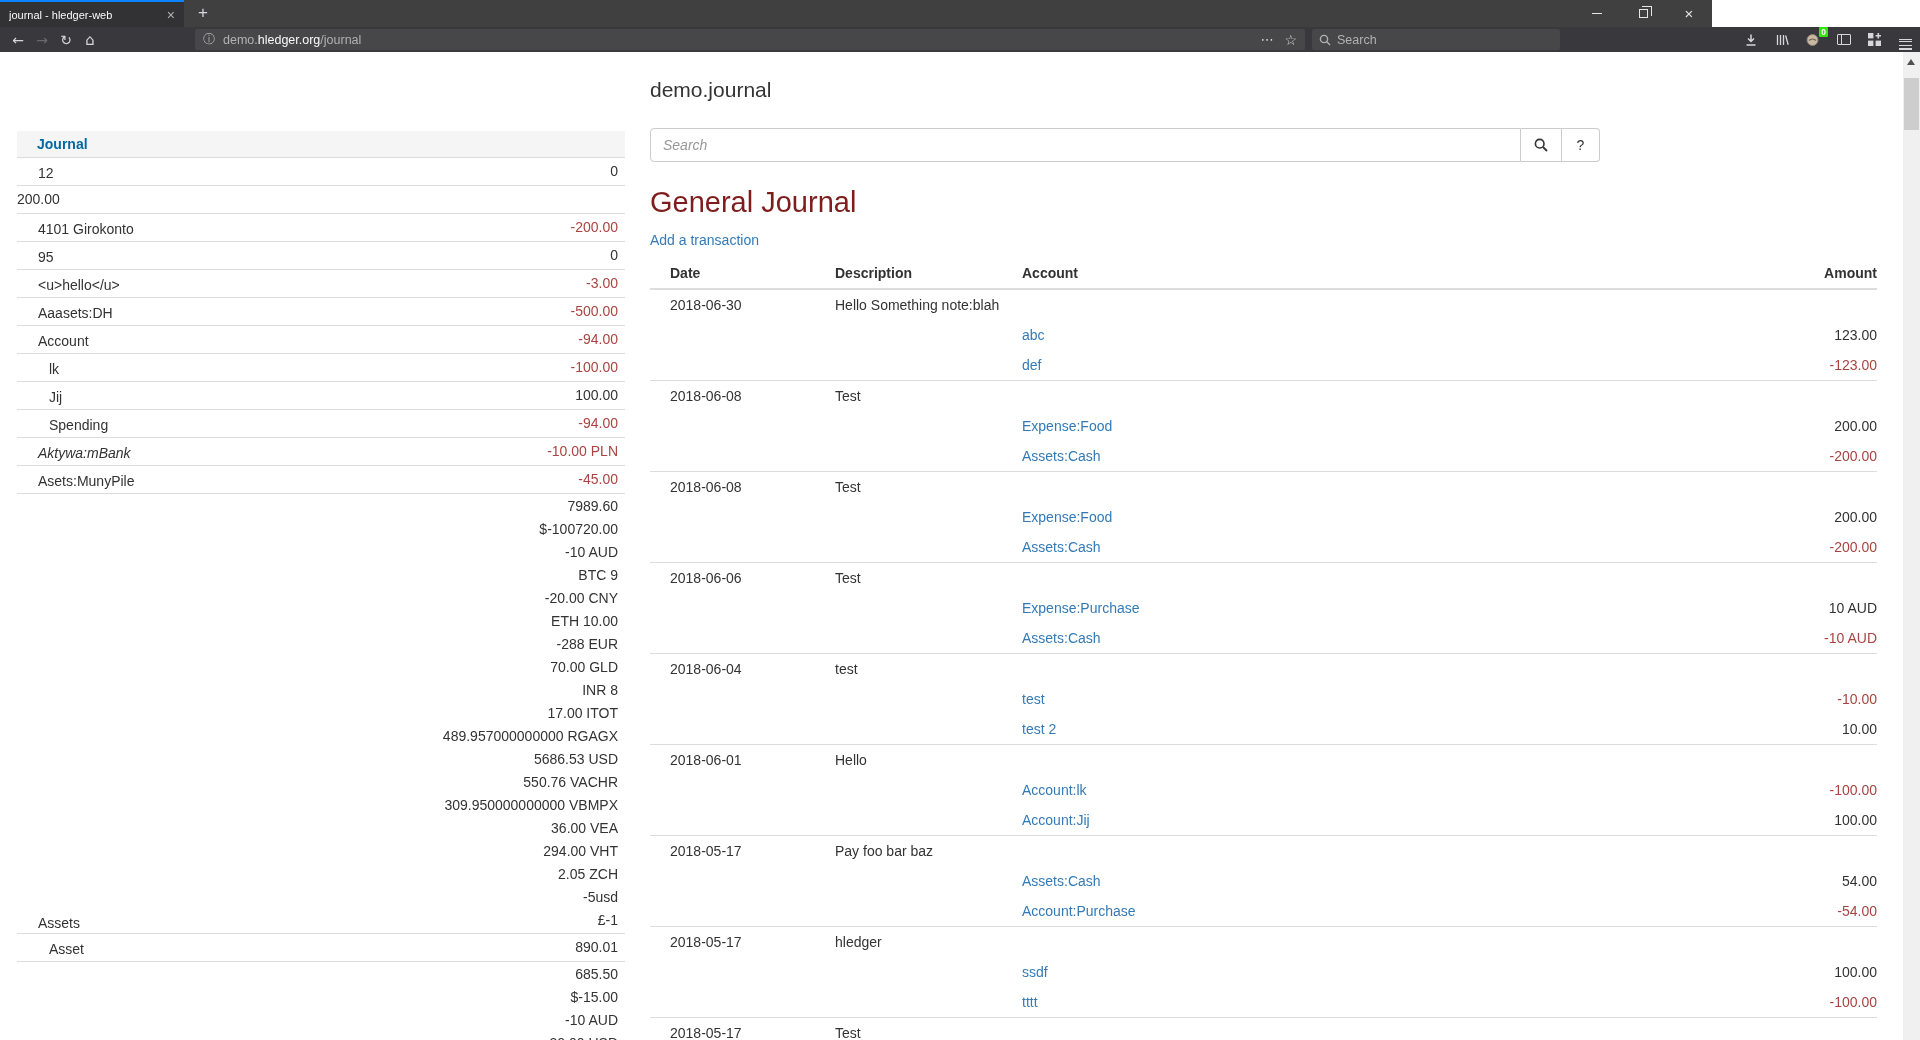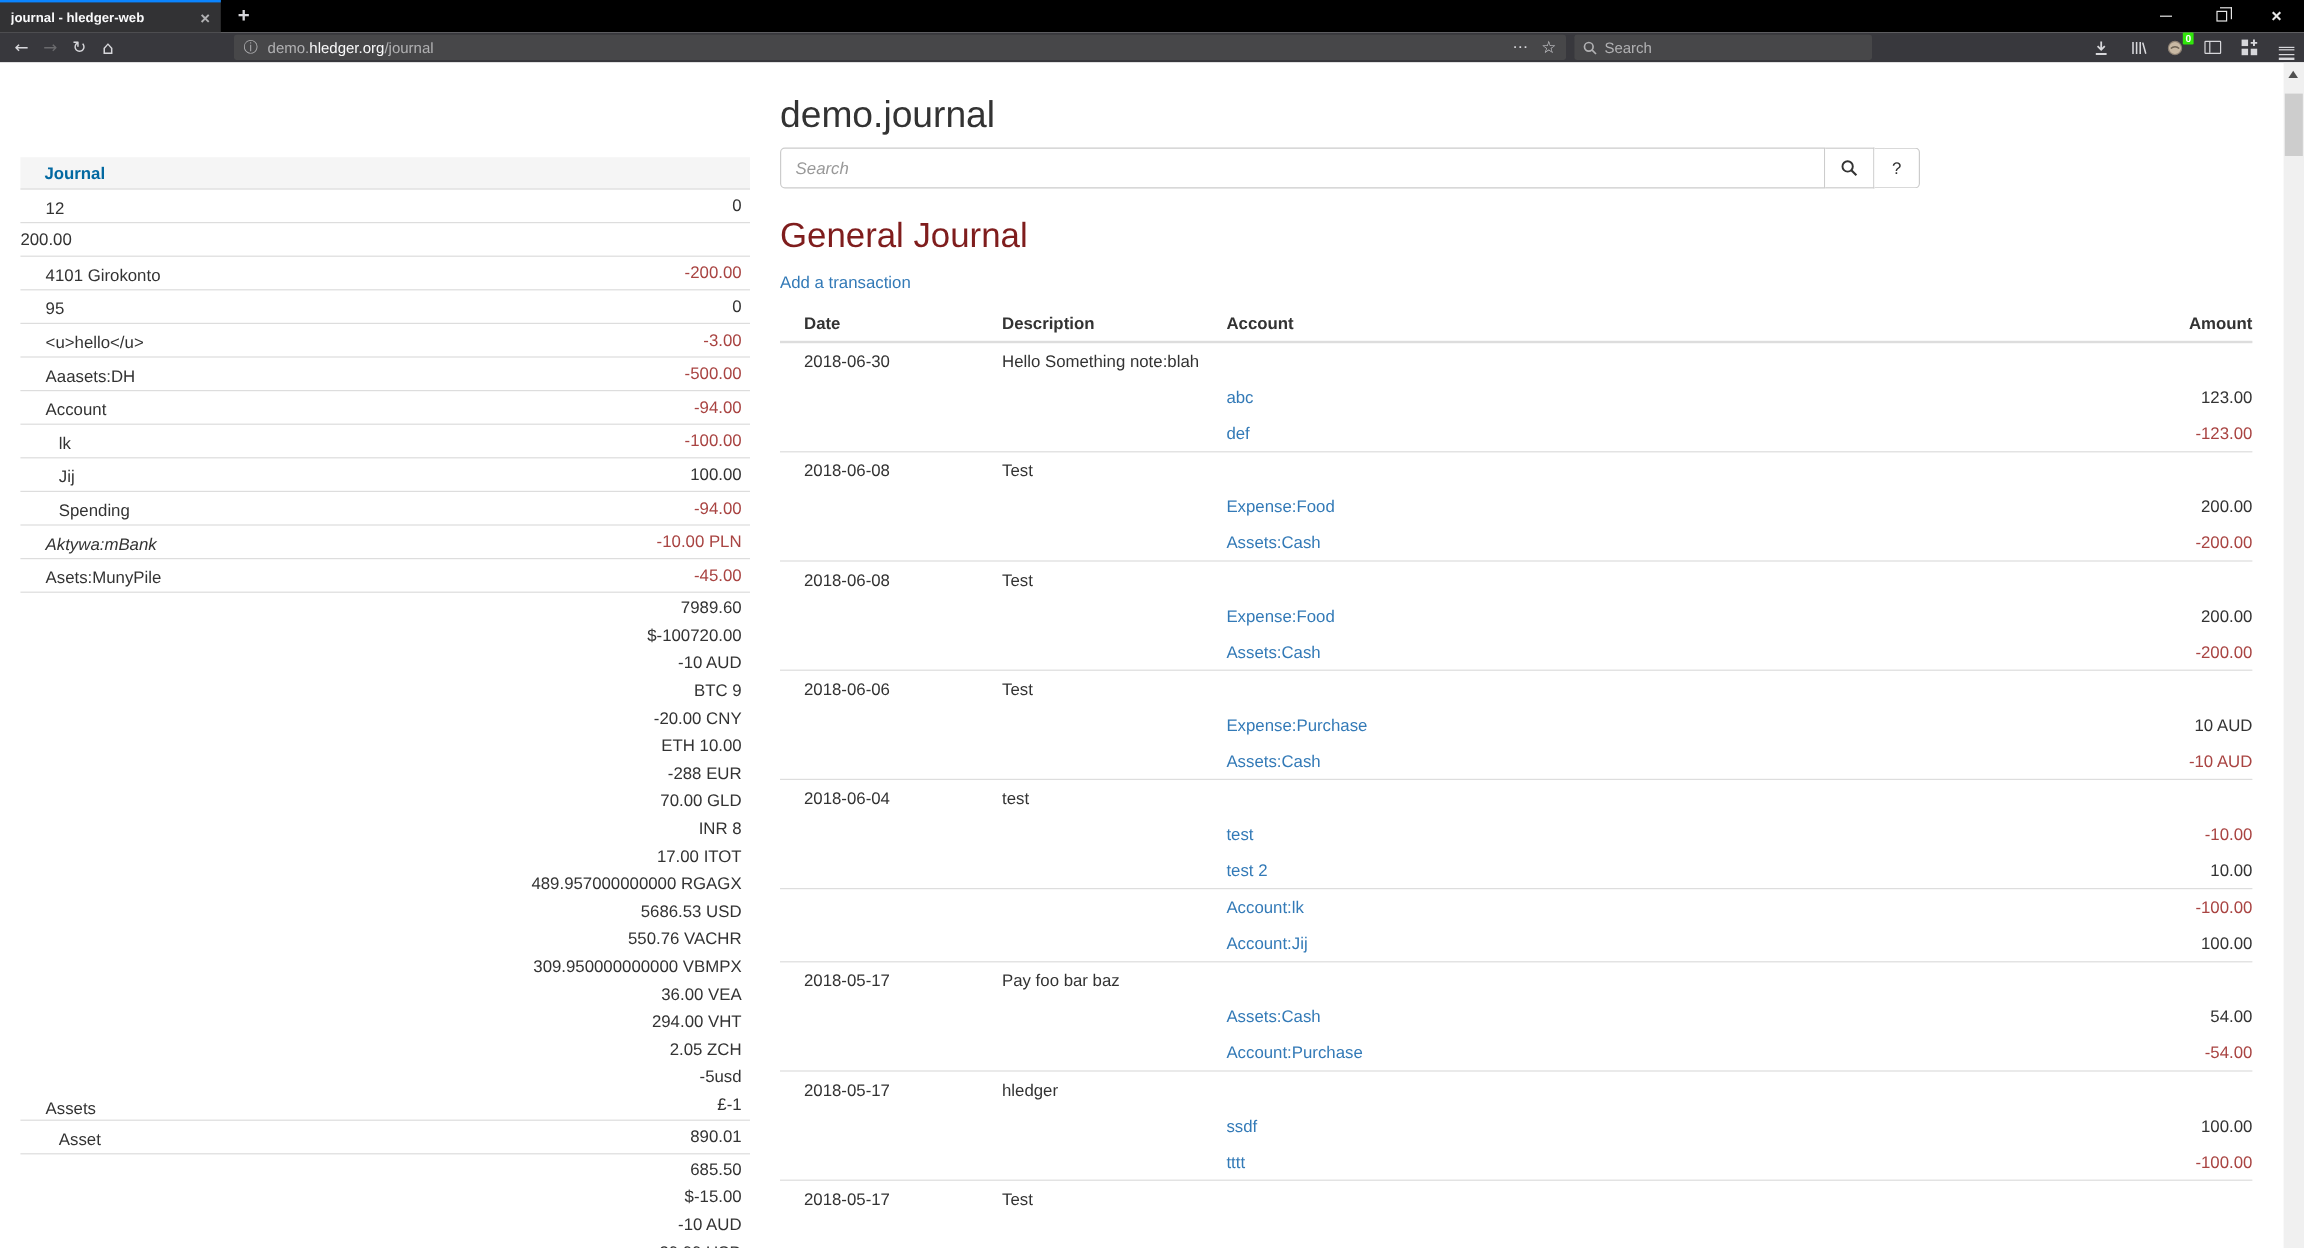--- a/index.html
+++ b/index.html
@@ -1,20 +1,20 @@
 <!DOCTYPE html>
 <html><head>
 <meta charset="utf-8">
 <style>
   * { margin:0; padding:0; box-sizing:border-box; }
   html,body { width:1920px; height:1040px; overflow:hidden; background:#fff;
               font-family:"Liberation Sans", sans-serif; }
 
   
-  .tabbar { position:absolute; left:0; top:0; width:1920px; height:27px; background:#000000;font-weight:bold; }
+  .tabbar { position:absolute; left:0; top:0; width:1712px; height:27px; background:#404040; }
   .tab { position:absolute; left:0; top:0; width:184px; height:27px; background:#323234;
          border-top:2px solid #0a84ff; display:flex; align-items:center; padding:0 6px 0 9px; }
   .tab-title { color:#f9f9fa; font-size:11px; flex:1; white-space:nowrap; overflow:hidden; }
   .tab-close { color:#b1b1b3; font-size:14px; line-height:14px; padding:0 3px; cursor:default; }
   .newtab { position:absolute; left:190px; top:0; width:26px; height:27px; color:#d7d7db;
             font-size:17px; text-align:center; line-height:25px; }
   .winctl { position:absolute; right:0; top:0; height:27px; display:flex; }
   .winbtn { width:46px; height:27px; display:flex; align-items:center; justify-content:center; color:#e6e6e6; }
   .min-glyph { width:10px; height:1px; background:#e6e6e6; display:block; }
   .restore-glyph { width:9px; height:9px; border:1px solid #e6e6e6; position:relative; display:block; }
@@ -61,21 +61,21 @@
   .srow { display:flex; }
   .srow + .srow { border-top:1px solid #ddd; }
   .sname { flex:1; display:flex; align-items:flex-end; padding-bottom:2px; color:#333; }
   .samts { text-align:right; padding:1px 7px 1px 0; }
   .samt { line-height:23px; min-height:23px; white-space:nowrap; }
   .srow.single .samt, .srow.single .sname { line-height:24px; min-height:25px; padding-bottom:0; }
   .neg { color:#a94442; }
 
   
   .main { position:absolute; left:650px; top:0; width:1237px; }
-  h1.pagetitle { font-size:31px; font-weight:400; color:#333; margin:26px 0 9px; }
+  h1.pagetitle { font-size:21px; font-weight:400; color:#333; margin:26px 0 26px; }
   .searchgroup { display:flex; width:950px; height:34px; }
   .searchgroup input { flex:1; height:34px; border:1px solid #ccc; border-radius:4px 0 0 4px;
                        padding:0 12px; font-size:14px; color:#333; outline:none;
                        font-family:"Liberation Sans", sans-serif; }
   .searchgroup input::placeholder { color:#999; font-style:italic; }
   .btn { height:34px; background:#fff; border:1px solid #ccc; border-left:none;
          display:flex; align-items:center; justify-content:center; font-size:14px; color:#333; cursor:pointer; }
   .btn.search { width:41px; }
   .btn.help { width:38px; border-radius:0 4px 4px 0; }
   h2.sectiontitle { font-size:29px; font-weight:400; color:#7f1d1d; margin:24px 0 0; }
@@ -423,20 +423,26 @@
             </div>
             <div class="txrow">
               <div class="c1"></div>
               <div class="c2"></div>
               <div class="c3"><a class="acct" href="#">test 2</a></div>
               <div class="c4">10.00</div>
             </div>
           </div>
           <div class="txblock">
             <div class="txrow">
+              <div class="c1">2018-06-01</div>
+              <div class="c2">Hello</div>
+              <div class="c3"></div>
+              <div class="c4"></div>
+            </div>
+            <div class="txrow">
               <div class="c1"></div>
               <div class="c2"></div>
               <div class="c3"><a class="acct" href="#">Account:lk</a></div>
               <div class="c4 neg">-100.00</div>
             </div>
             <div class="txrow">
               <div class="c1"></div>
               <div class="c2"></div>
               <div class="c3"><a class="acct" href="#">Account:Jij</a></div>
               <div class="c4">100.00</div>

